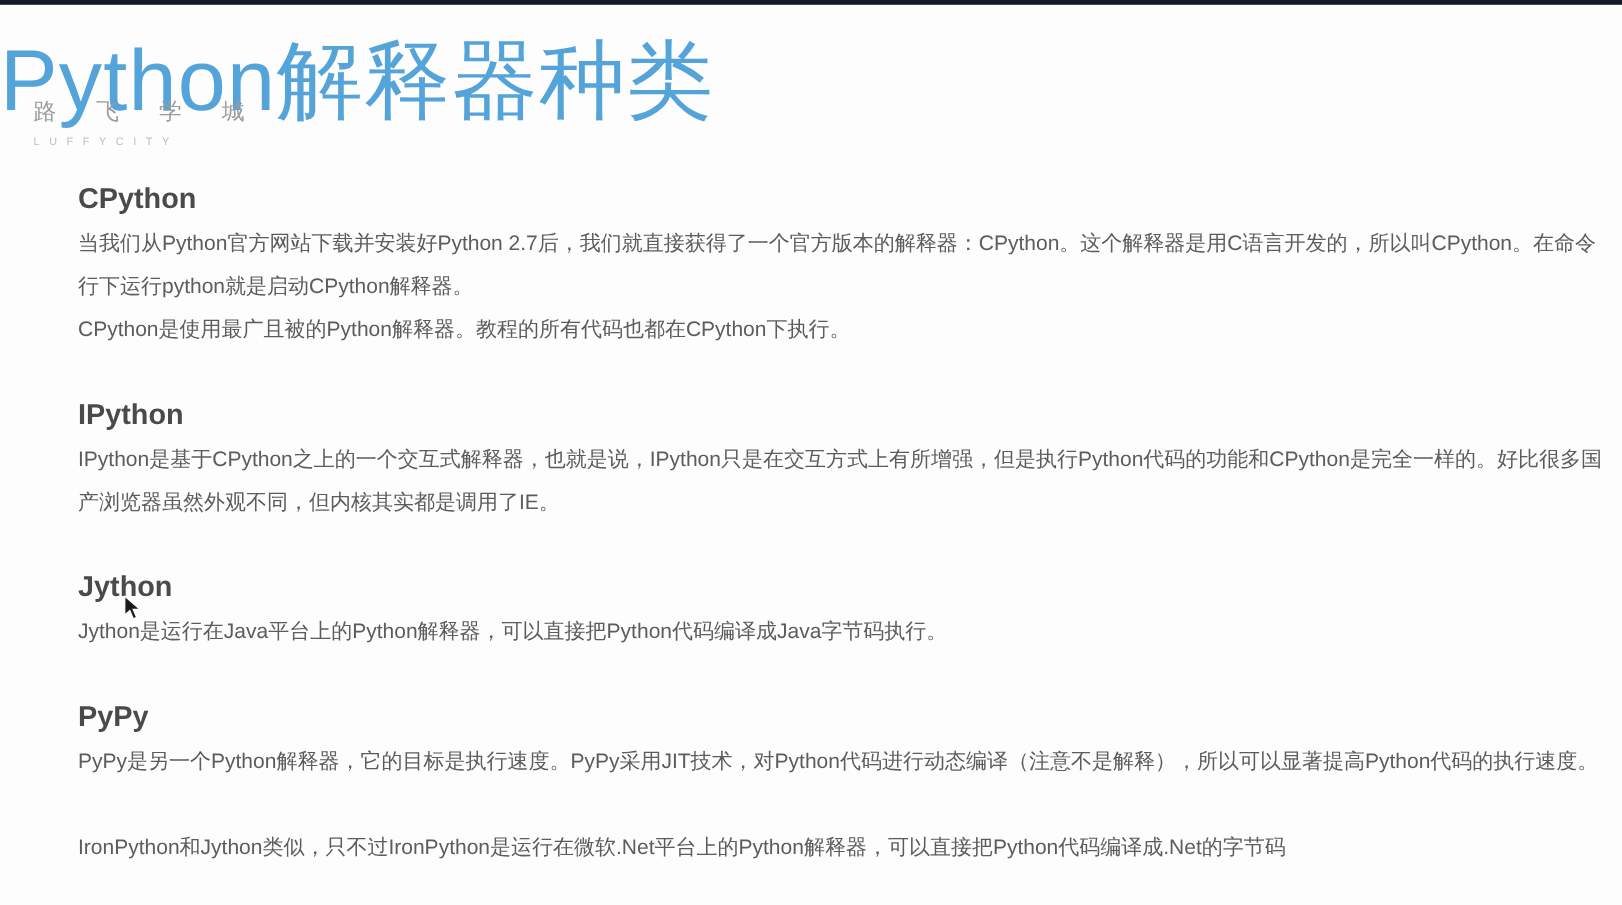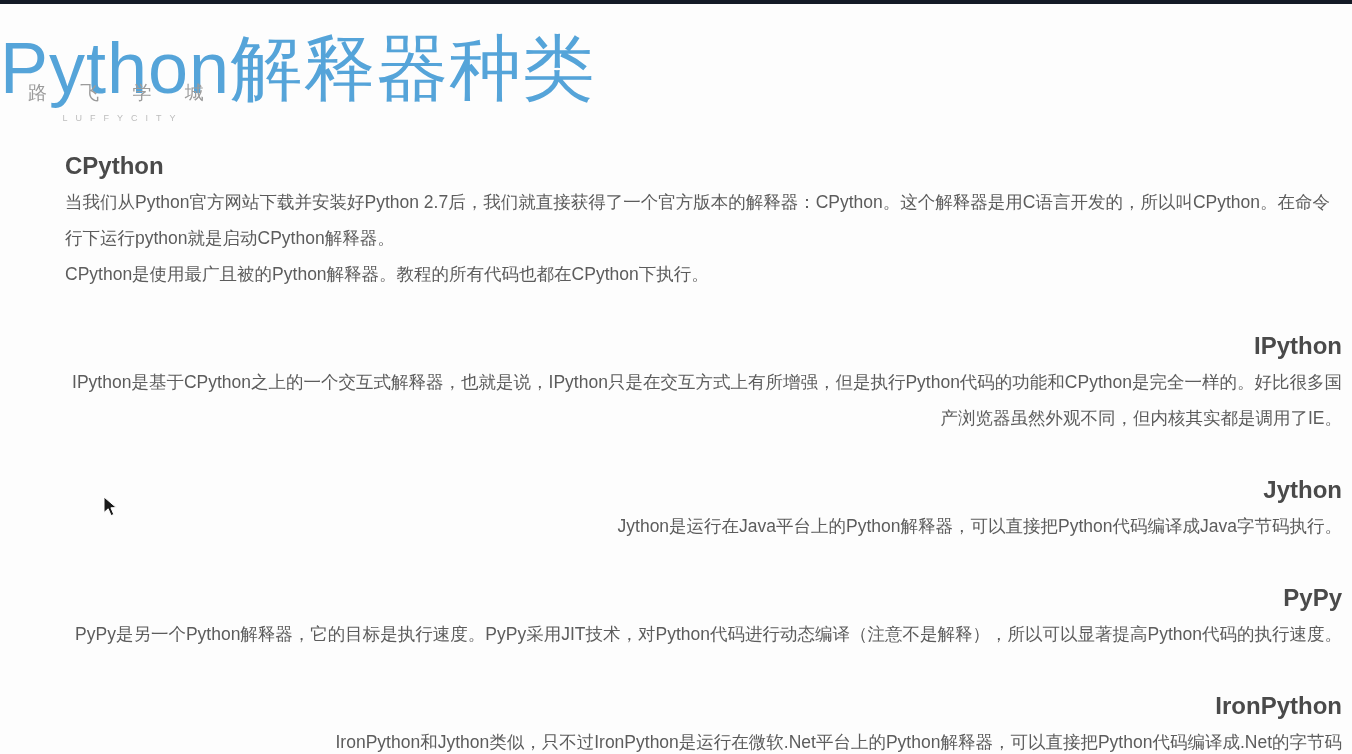--- a/index.html
+++ b/index.html
@@ -29,21 +29,20 @@
     letter-spacing: 14px;
     font-weight: 400;
     white-space: nowrap;
   }
   .logo-en {
     font-size: 9px;
     color: #bdbdbd;
     letter-spacing: 8px;
     margin-top: 7px;
     white-space: nowrap;
-    text-align: center;
   }
   .slide-title {
     text-align: left;
     margin: 0;
     padding-top: 18px;
     font-size: 72px;
     line-height: 92px;
     font-weight: 100;
     color: #55a4d9;
     letter-spacing: 1px;
@@ -53,21 +52,20 @@
     position: absolute;
     top: 148px;
     left: 65px;
     width: 1277px;
     font-size: 17.5px;
     line-height: 36px;
     color: #5c5c5c;
   }
   .section + .section {
     margin-top: 36px;
-    text-align: right;
   }
   .section-heading {
     margin: 0;
     font-size: 24px;
     line-height: 36px;
     font-weight: 700;
     color: #4a4a4a;
   }
   .section-paragraph {
     margin: 0;
@@ -109,21 +107,20 @@
     <h2 class="section-heading">Jython</h2>
     <p class="section-paragraph">Jython是运行在Java平台上的Python解释器，可以直接把Python代码编译成Java字节码执行。</p>
   </div>
 
   <div class="section">
     <h2 class="section-heading">PyPy</h2>
     <p class="section-paragraph">PyPy是另一个Python解释器，它的目标是执行速度。PyPy采用JIT技术，对Python代码进行动态编译（注意不是解释），所以可以显著提高Python代码的执行速度。</p>
   </div>
 
   <div class="section">
-    <h2 class="section-heading">IronPython</h2>
     <p class="section-paragraph">IronPython和Jython类似，只不过IronPython是运行在微软.Net平台上的Python解释器，可以直接把Python代码编译成.Net的字节码</p>
   </div>
 
 </div>
 
 <svg class="mouse-cursor" width="16" height="22" viewBox="0 0 16 22">
   <path d="M1,1 L1,16.5 L5.2,12.8 L8.1,19.6 L10.8,18.4 L7.9,11.8 L13.3,11.6 Z" fill="#1a1a1a" stroke="#ffffff" stroke-width="1"></path>
 </svg>
 
 </body></html>

